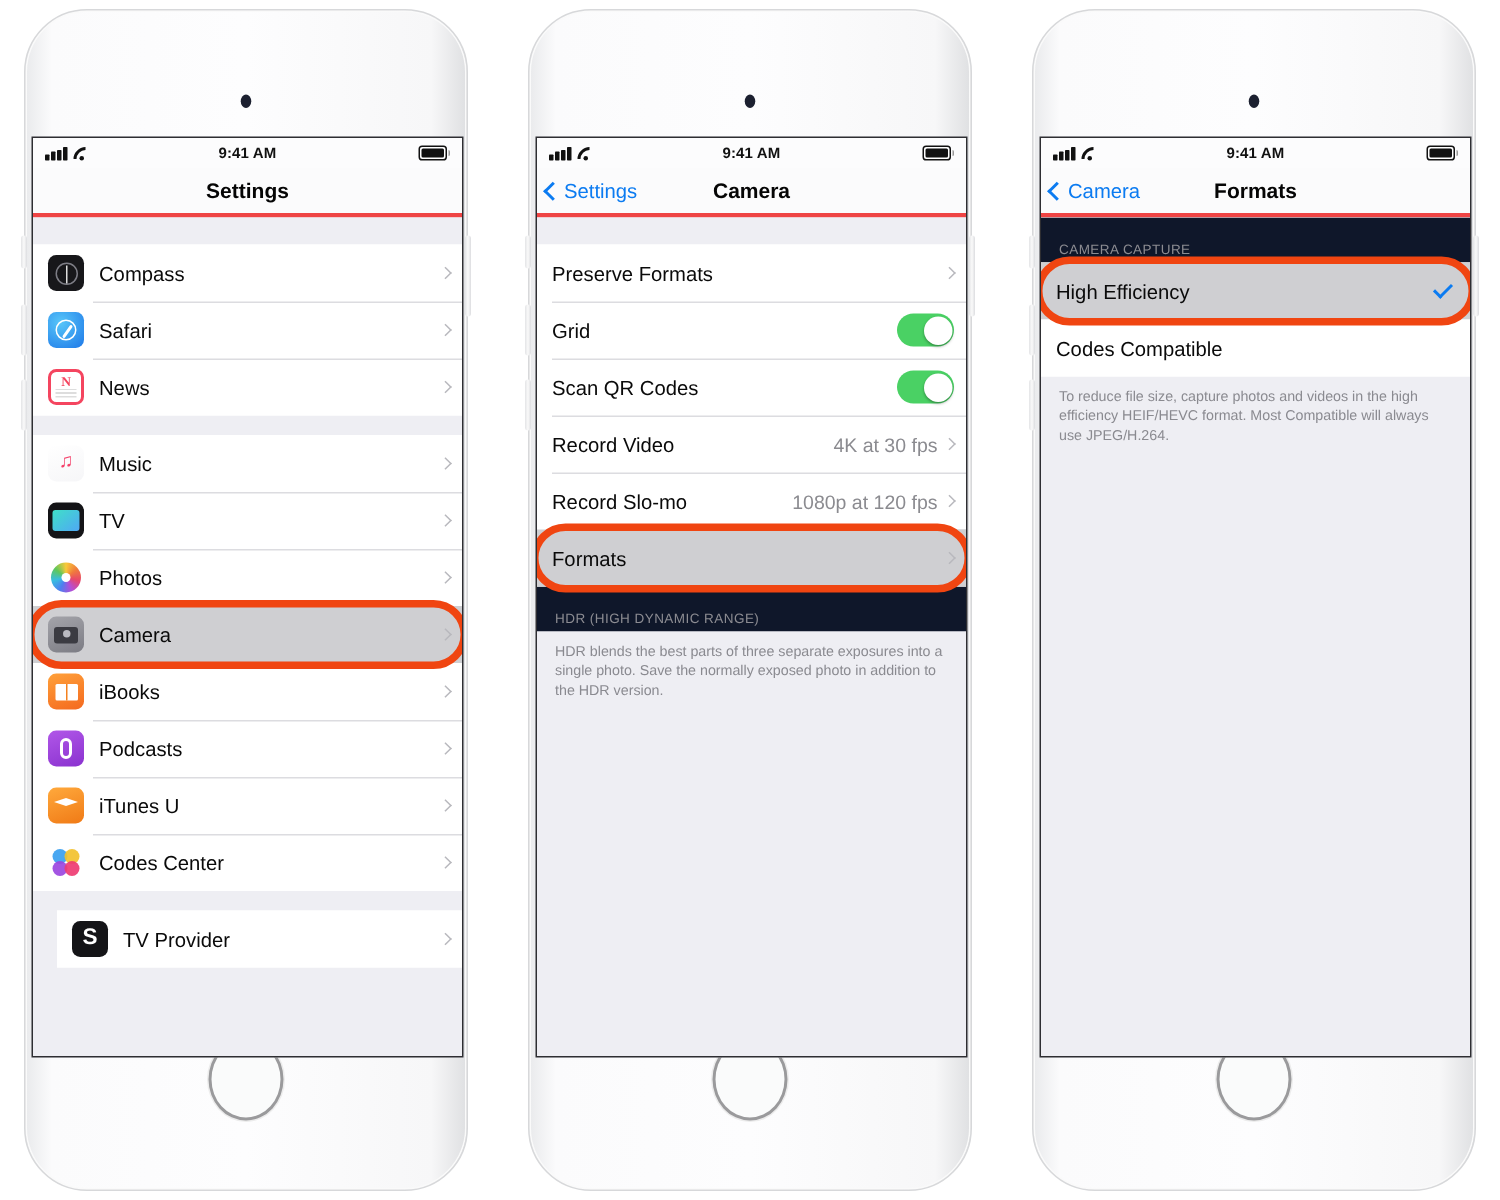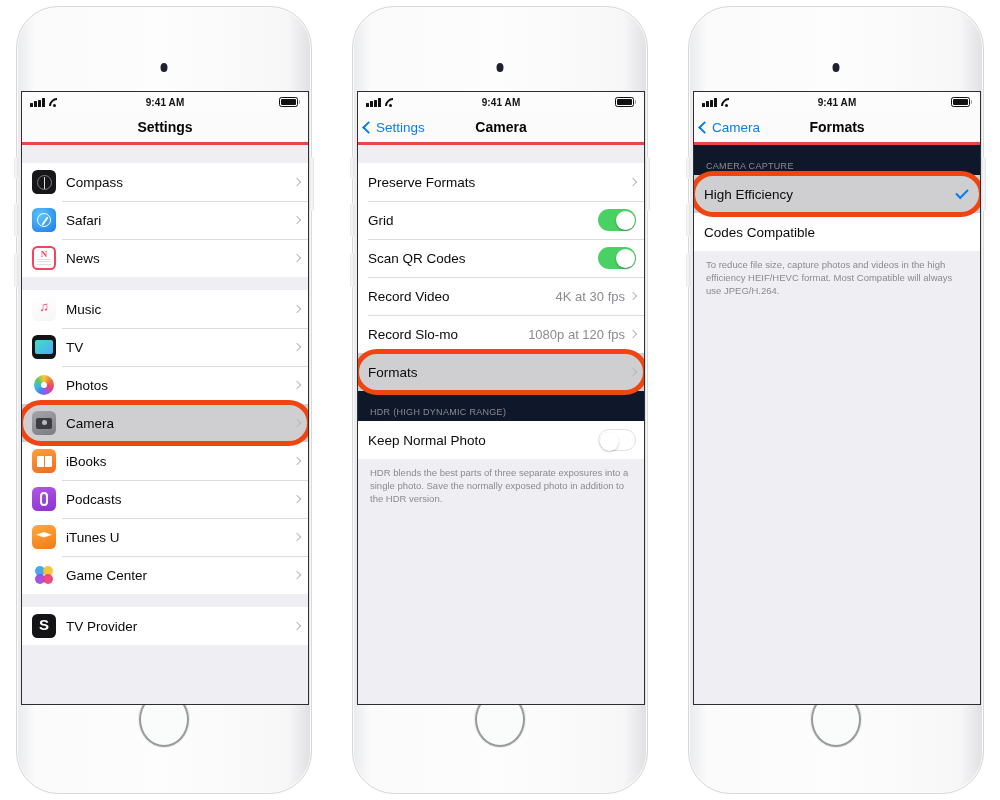--- a/index.html
+++ b/index.html
@@ -342,26 +342,26 @@
             </div>
             <div class="row">
               <div class="row-icon ic-gamecenter">
                 <span class="gb">
                   <i></i>
                   <i></i>
                   <i></i>
                   <i></i>
                 </span>
               </div>
-              <div class="row-label">Game Center</div>
+              <div class="row-label">Codes Center</div>
               <div class="chev" style="margin-left: auto;"></div>
             </div>
           </div>
           <div class="gap sm"></div>
-          <div class="group" style="position: relative;">
+          <div class="group" style="position: relative; margin-left: 16px;">
             <div class="row">
               <div class="row-icon ic-tvprov"></div>
               <div class="row-label">TV Provider</div>
               <div class="chev" style="margin-left: auto;"></div>
             </div>
           </div>
         </div>
       </div>
     </div>
     <div class="phone p2">
@@ -430,28 +430,20 @@
             </div>
             <div class="row sel noicon">
               <div class="row-label">Formats</div>
               <div class="chev" style="margin-left: auto;"></div>
             </div>
             <div class="hl" style="top: 186px; height: 46px;"></div>
           </div>
           <div class="sect-hdr-wrap">
             <div class="sect-hdr">HDR (HIGH DYNAMIC RANGE)</div>
           </div>
-          <div class="group" style="position: relative;">
-            <div class="row noicon">
-              <div class="row-label">Keep Normal Photo</div>
-              <div class="toggle off">
-                <span class="knob"></span>
-              </div>
-            </div>
-          </div>
           <div class="footnote">HDR blends the best parts of three separate exposures into a single photo. Save the normally exposed photo in addition to the HDR version.</div>
         </div>
       </div>
     </div>
     <div class="phone p3">
       <div class="btn-side btn-mute"></div>
       <div class="btn-side btn-vol-up"></div>
       <div class="btn-side btn-vol-down"></div>
       <div class="btn-side btn-power"></div>
       <div class="cam-dot"></div>

